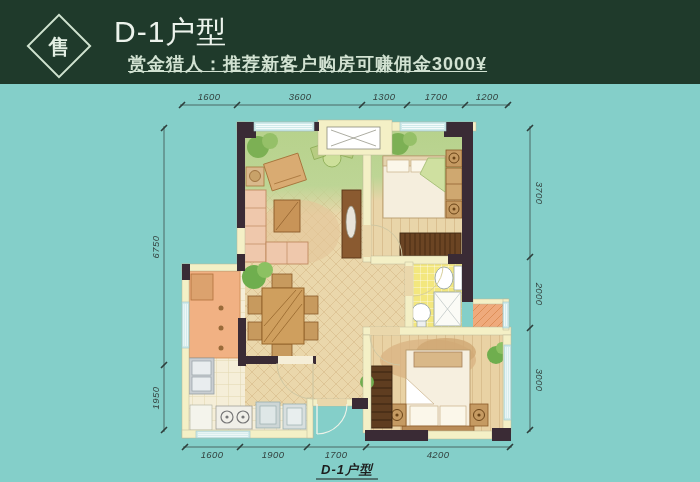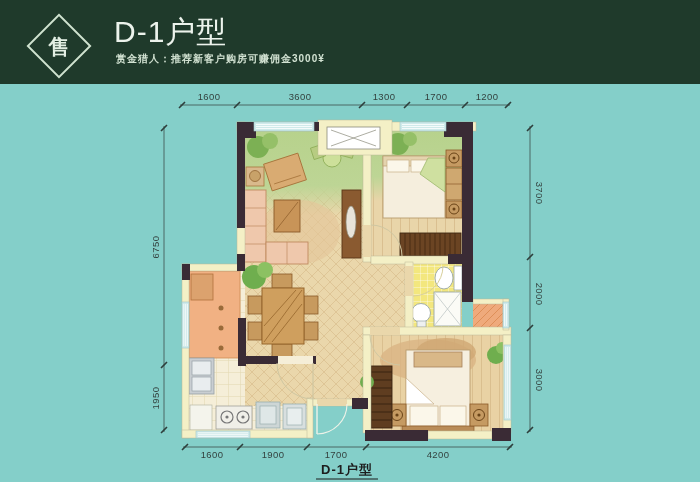--- a/index.html
+++ b/index.html
@@ -19,24 +19,24 @@
   }
   .badge span{
     transform:rotate(-45deg);color:#e3efe3;font-size:21px;font-weight:bold;
     line-height:1;
   }
   .title{
     position:absolute;left:114px;top:12px;color:#ecf3ec;font-size:30px;
     letter-spacing:1px;
   }
   .subtitle{
-    position:absolute;left:116px;top:52px;color:#d2e2d2;font-size:10px;
-    font-weight:bold;letter-spacing:1px;
-  }
-  .plan-wrap{position:absolute;left:0;top:84px;width:700px;height:330px;}
+    position:absolute;left:128px;top:52px;color:#d2e2d2;font-size:18px;
+    font-weight:bold;letter-spacing:1px;text-decoration:underline;
+  }
+  .plan-wrap{position:absolute;left:0;top:84px;width:700px;height:330px;font-style:italic;}
   svg text.dim{fill:#33413e;font-size:9.5px;letter-spacing:.4px;}
   svg text.cap{fill:#1d1d1d;font-size:13px;font-weight:bold;letter-spacing:1px;}
 </style>
 </head>
 <body>
 
 <div class="header">
   <div class="badge">
     <span>售</span>
   </div>

